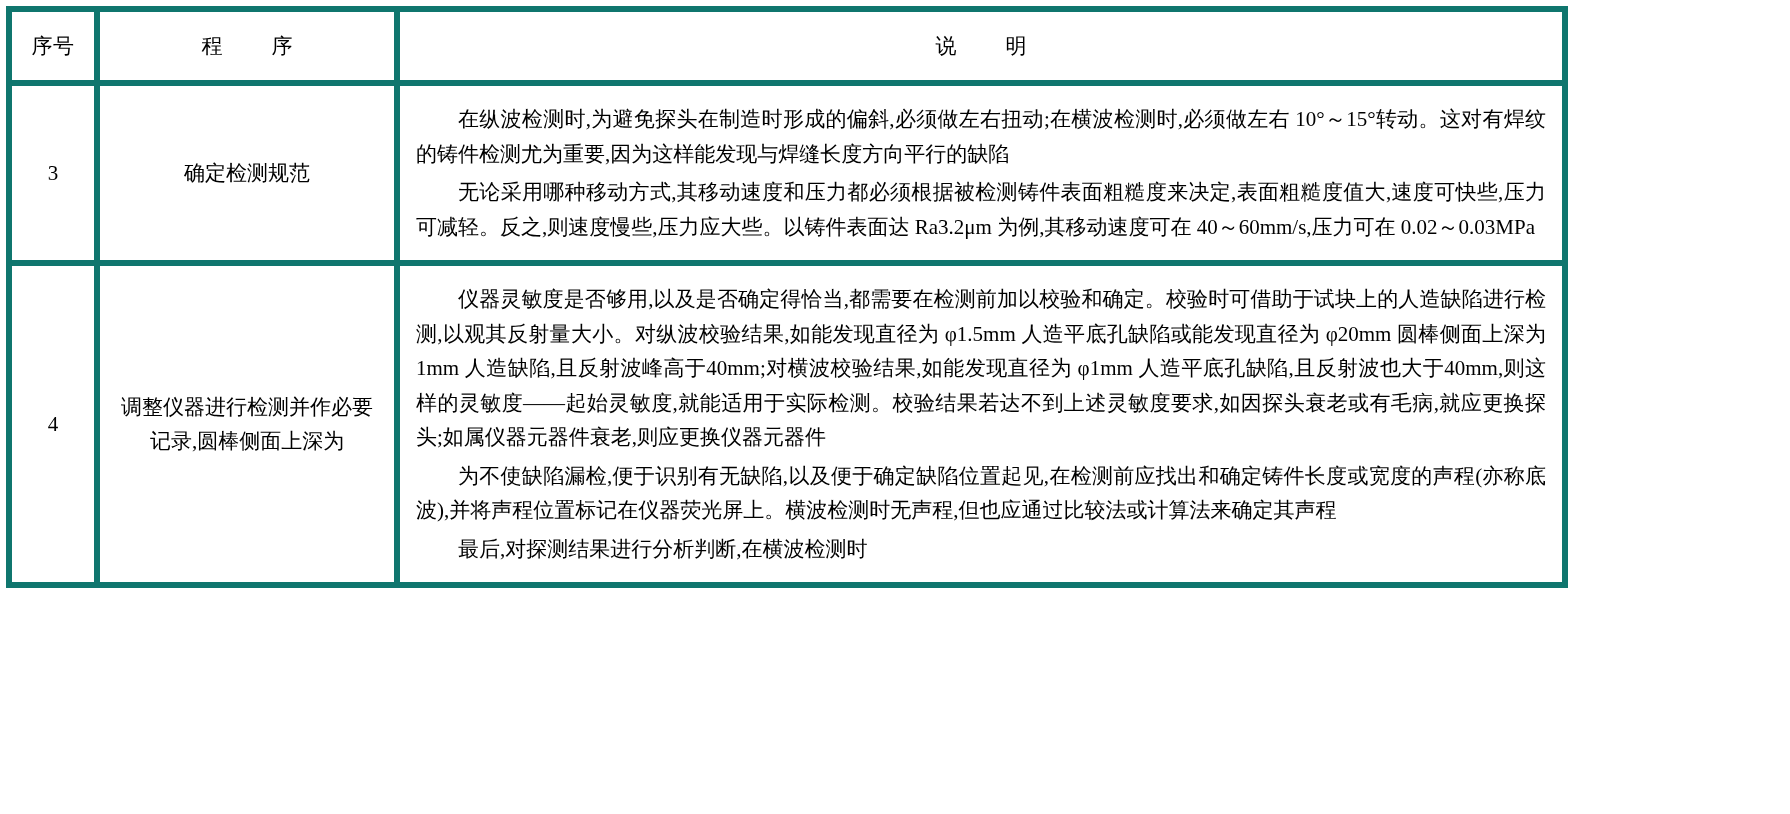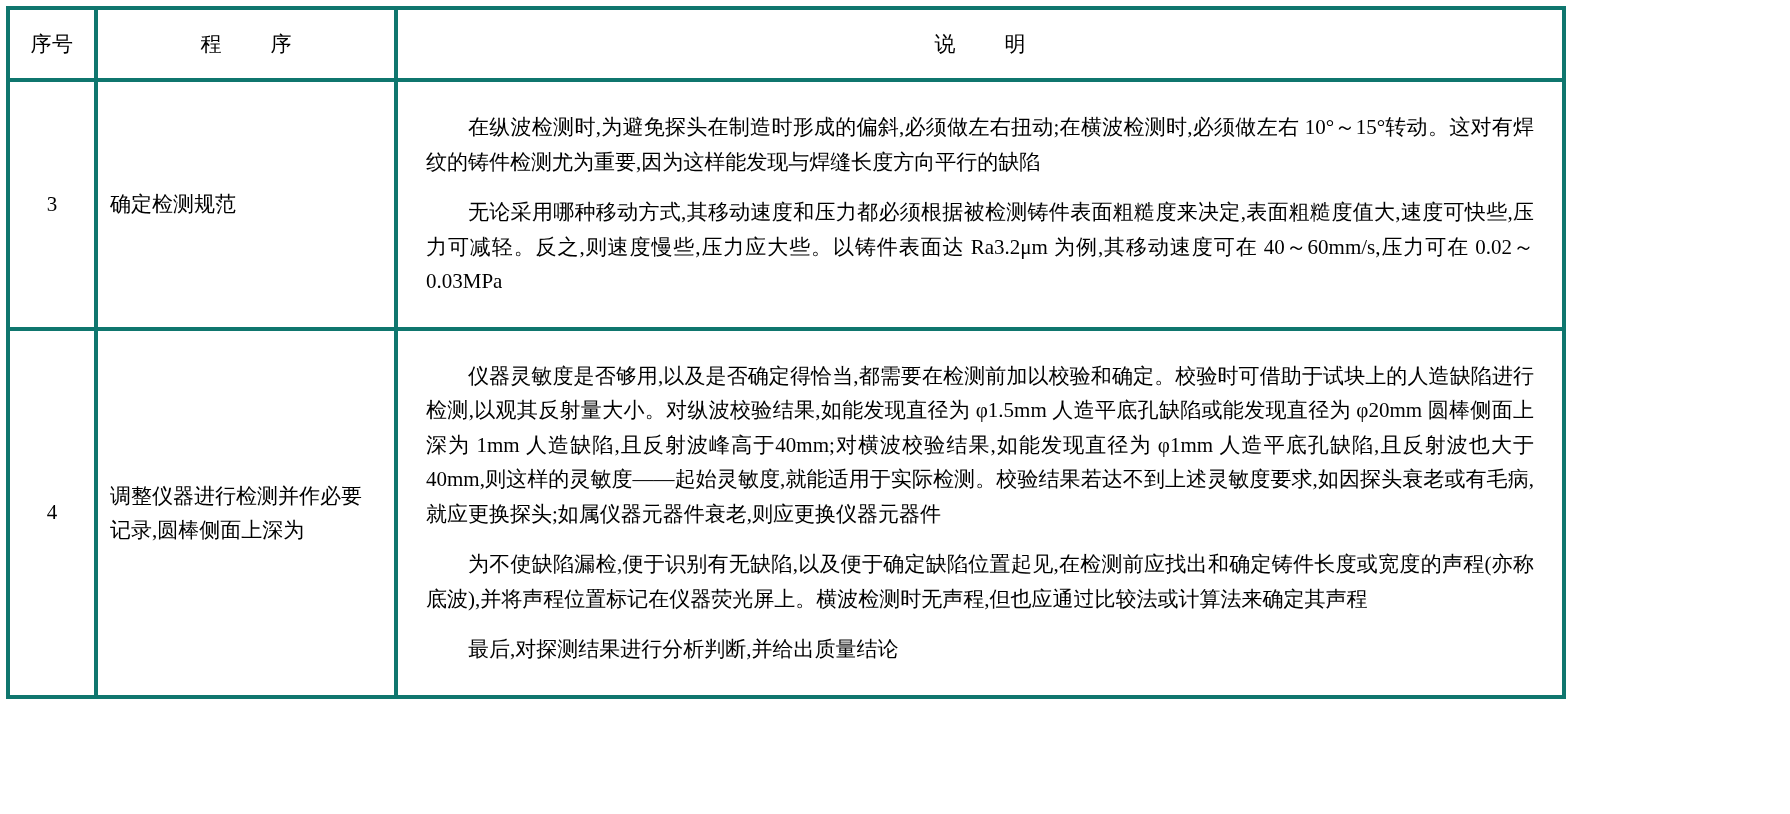--- a/index.html
+++ b/index.html
@@ -20,21 +20,21 @@
     box-sizing: border-box;
   }
   table.spec-table {
     border-collapse: collapse;
     width: 1556px;
     margin: 6px 0 0 6px;
     table-layout: fixed;
   }
   table.spec-table th,
   table.spec-table td {
-    border: 4px solid #0f766e;
+    border: 6px solid #0f766e;
     vertical-align: middle;
     padding: 12px;
   }
   table.spec-table thead th {
     height: 44px;
     font-weight: normal;
     font-size: 21px;
     text-align: center;
     letter-spacing: 0.5px;
   }
@@ -44,33 +44,34 @@
 
   .hdr-seq { letter-spacing: 1px; }
   .hdr-proc .spaced { letter-spacing: 14px; padding-left: 14px; margin-top: 33px; }
   .hdr-desc .spaced { letter-spacing: 14px; padding-left: 14px; text-align: right; }
 
   td.seq-cell {
     text-align: center;
     font-size: 21px;
   }
   td.proc-cell {
+    text-align: center;
     font-size: 21px;
     line-height: 34px;
     padding: 4px 14px;
   }
   td.desc-cell {
     font-size: 21px;
     line-height: 34.5px;
     padding: 7px 12px 8px 12px;
     text-align: justify;
     text-justify: inter-ideograph;
   }
   td.desc-cell p {
-    margin: 16px;
+    margin: 4px;
     text-indent: 2em;
   }
 </style>
 </head>
 <body>
 
 <div class="page">
   <table class="spec-table">
     <colgroup>
       <col class="c-seq">
@@ -92,18 +93,18 @@
           <p>在纵波检测时,为避免探头在制造时形成的偏斜,必须做左右扭动;在横波检测时,必须做左右 10°～15°转动。这对有焊纹的铸件检测尤为重要,因为这样能发现与焊缝长度方向平行的缺陷</p>
           <p>无论采用哪种移动方式,其移动速度和压力都必须根据被检测铸件表面粗糙度来决定,表面粗糙度值大,速度可快些,压力可减轻。反之,则速度慢些,压力应大些。以铸件表面达 Ra3.2μm 为例,其移动速度可在 40～60mm/s,压力可在 0.02～0.03MPa</p>
         </td>
       </tr>
       <tr>
         <td class="seq-cell">4</td>
         <td class="proc-cell">调整仪器进行检测并作必要记录,圆棒侧面上深为</td>
         <td class="desc-cell">
           <p>仪器灵敏度是否够用,以及是否确定得恰当,都需要在检测前加以校验和确定。校验时可借助于试块上的人造缺陷进行检测,以观其反射量大小。对纵波校验结果,如能发现直径为 φ1.5mm 人造平底孔缺陷或能发现直径为 φ20mm 圆棒侧面上深为 1mm 人造缺陷,且反射波峰高于40mm;对横波校验结果,如能发现直径为 φ1mm 人造平底孔缺陷,且反射波也大于40mm,则这样的灵敏度——起始灵敏度,就能适用于实际检测。校验结果若达不到上述灵敏度要求,如因探头衰老或有毛病,就应更换探头;如属仪器元器件衰老,则应更换仪器元器件</p>
           <p>为不使缺陷漏检,便于识别有无缺陷,以及便于确定缺陷位置起见,在检测前应找出和确定铸件长度或宽度的声程(亦称底波),并将声程位置标记在仪器荧光屏上。横波检测时无声程,但也应通过比较法或计算法来确定其声程</p>
-          <p>最后,对探测结果进行分析判断,并给出质量结论</p>
+          <p>最后,对探测结果进行分析判断,在横波检测时</p>
         </td>
       </tr>
     </tbody>
   </table>
 </div>
 
 </body></html>

